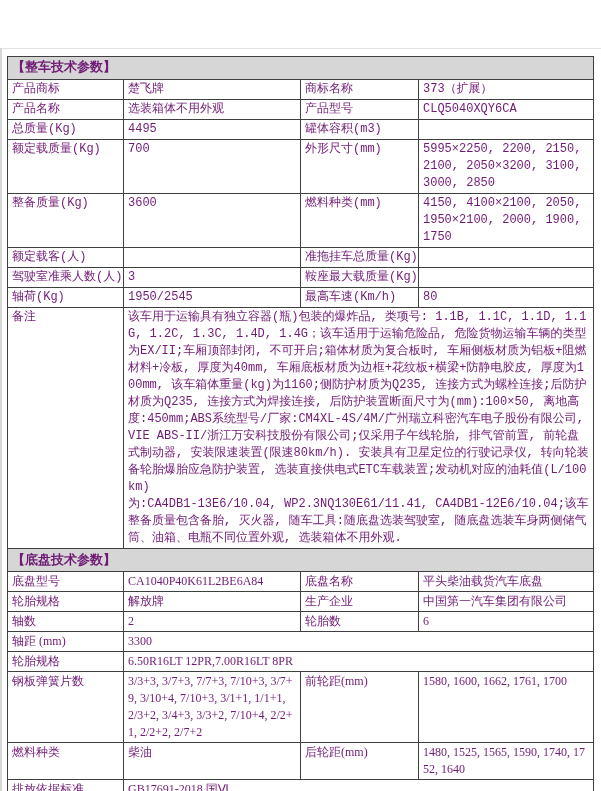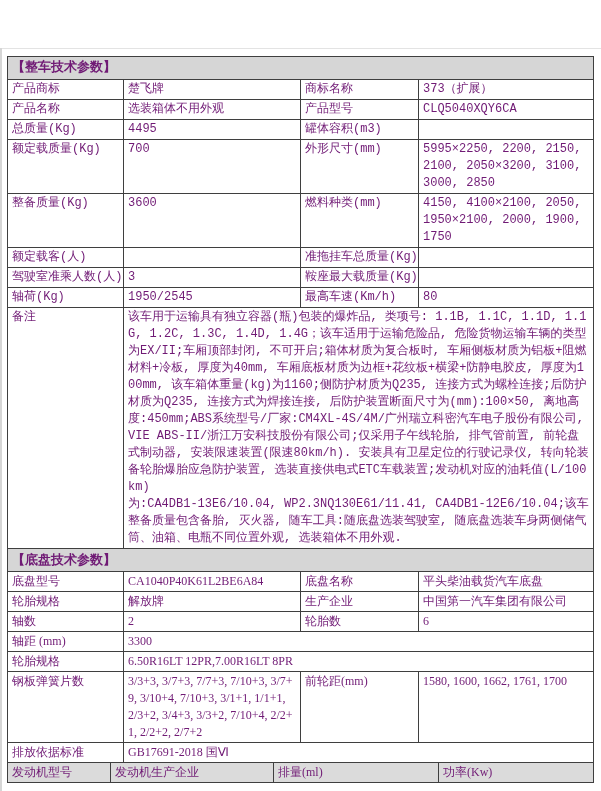--- a/index.html
+++ b/index.html
@@ -132,20 +132,26 @@
         <td class="lbl">轮胎规格</td>
         <td colspan="3">6.50R16LT 12PR,7.00R16LT 8PR</td>
       </tr>
       <tr>
         <td class="lbl">钢板弹簧片数</td>
         <td>3/3+3, 3/7+3, 7/7+3, 7/10+3, 3/7+9, 3/10+4, 7/10+3, 3/1+1, 1/1+1, 2/3+2, 3/4+3, 3/3+2, 7/10+4, 2/2+1, 2/2+2, 2/7+2</td>
         <td class="lbl">前轮距(mm)</td>
         <td>1580, 1600, 1662, 1761, 1700</td>
       </tr>
       <tr>
+        <td class="lbl">燃料种类</td>
+        <td>柴油</td>
+        <td class="lbl">后轮距(mm)</td>
+        <td>1480, 1525, 1565, 1590, 1740, 1752, 1640</td>
+      </tr>
+      <tr>
         <td class="lbl">排放依据标准</td>
         <td colspan="3">GB17691-2018 国Ⅵ</td>
       </tr>
     </tbody>
       </table>
 
     <table class="tbl">
       <colgroup>
           <col style="width:103px">
           <col style="width:163px">

